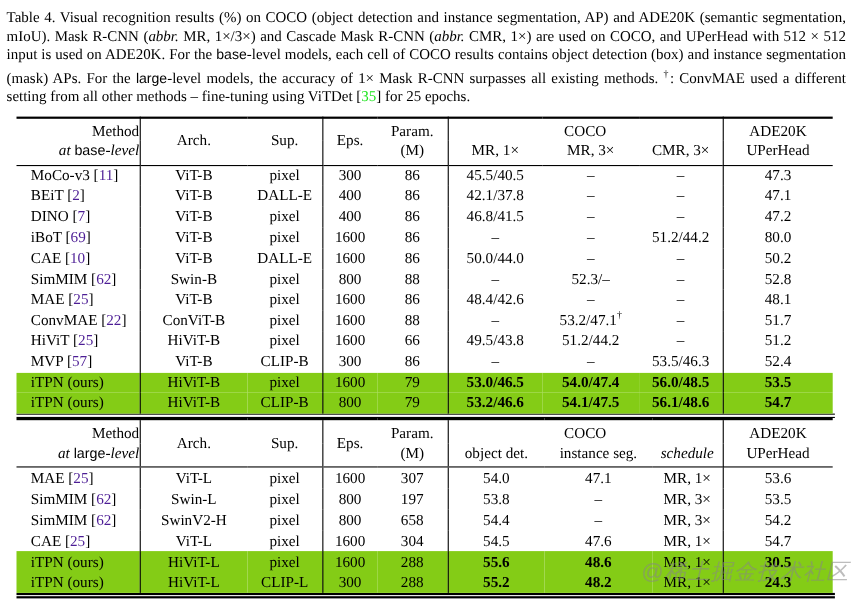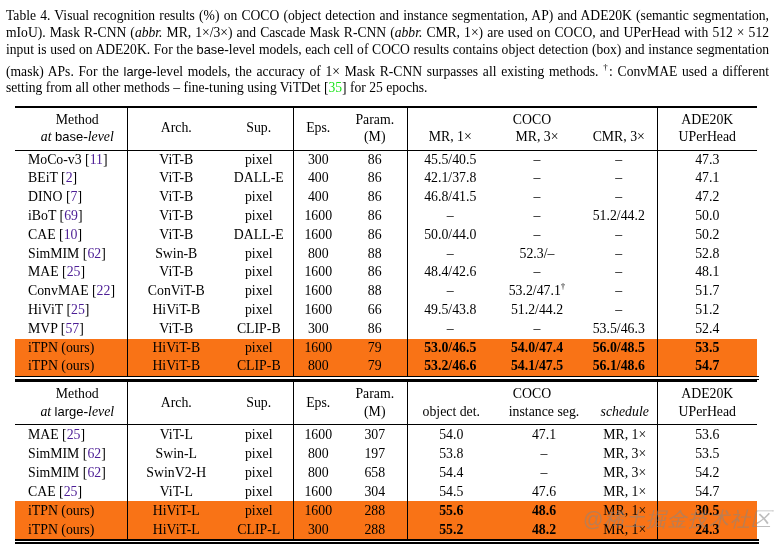--- a/index.html
+++ b/index.html
@@ -18,30 +18,30 @@
   table {
     border-collapse:collapse; width:742px; table-layout:fixed;
     border-top:2px solid #000; font-size:13.8px;
   }
   thead th {
     font-weight:normal; text-align:center; padding:3px 0 4px 0;
     line-height:17.5px; border-bottom:1.5px solid #000; vertical-align:middle;
   }
   thead th.group { border-bottom:none; padding-bottom:0; }
   thead tr.subrow th { padding-top:0; }
-  th.method-h { text-align:center; padding-left:13px; }
+  th.method-h { text-align:right; padding-left:13px; }
   th.it { font-style:italic; }
   .vl { border-left:1px solid #000; }
   tbody td {
     text-align:center; height:18.8px; line-height:18.8px;
     padding:0; white-space:nowrap; vertical-align:middle;
   }
   #t2 tbody td { height:19px; line-height:19px; }
   td.method { text-align:left; padding-left:13px; }
-  tr.hl { background:#f97316; }
+  tr.hl { background:#84cc16; }
   .cite { color:#4c1d95; }
   .mline2 { font-style:italic; }
   .sansw { font-style:normal; font-family:"Liberation Sans", sans-serif; font-size:13px; }
   tbody sup, thead sup { font-size:9px; line-height:0; }
   .watermark {
     position:absolute; top:506px; right:2px; z-index:5;
     font-family:"Liberation Sans", sans-serif; font-size:20px;
     color:rgba(135,135,135,0.55); letter-spacing:1px; pointer-events:none;font-style:italic;
   }
 </style>
@@ -124,21 +124,21 @@
         </tr>
         <tr>
           <td class="method">iBoT [<span class="cite">69</span>]</td>
           <td class="vl">ViT-B</td>
           <td>pixel</td>
           <td class="vl">1600</td>
           <td>86</td>
           <td class="vl">–</td>
           <td>–</td>
           <td>51.2/44.2</td>
-          <td class="vl">50.0</td>
+          <td class="vl">80.0</td>
         </tr>
         <tr>
           <td class="method">CAE [<span class="cite">10</span>]</td>
           <td class="vl">ViT-B</td>
           <td>DALL-E</td>
           <td class="vl">1600</td>
           <td>86</td>
           <td class="vl">50.0/44.0</td>
           <td>–</td>
           <td>–</td>

